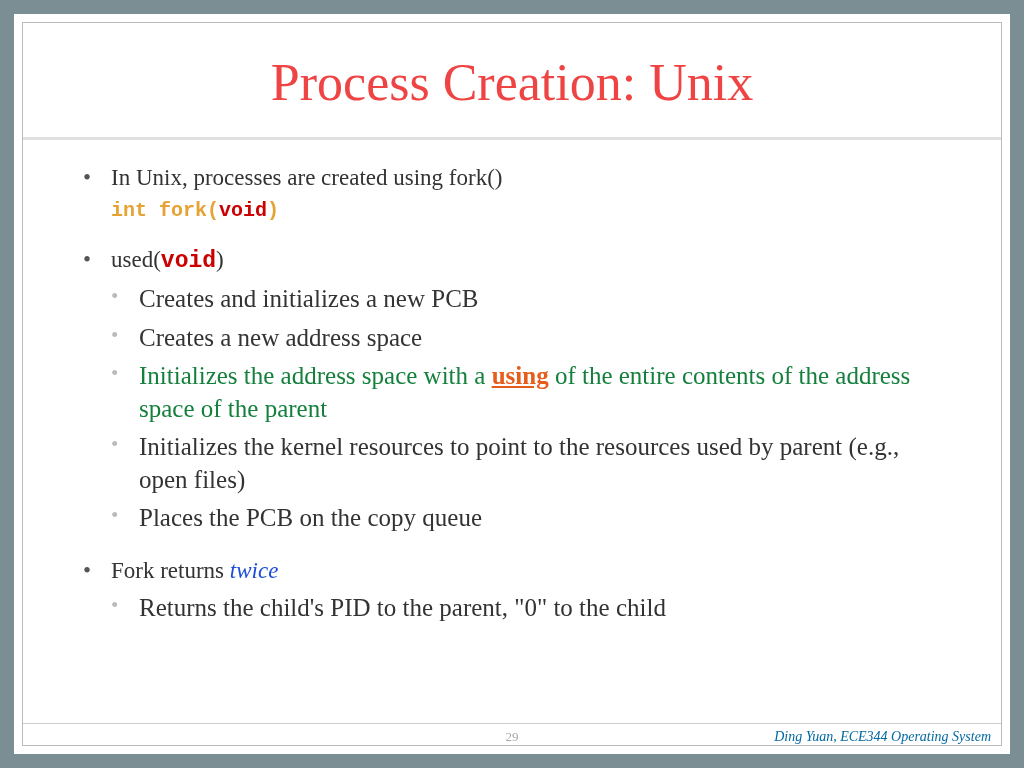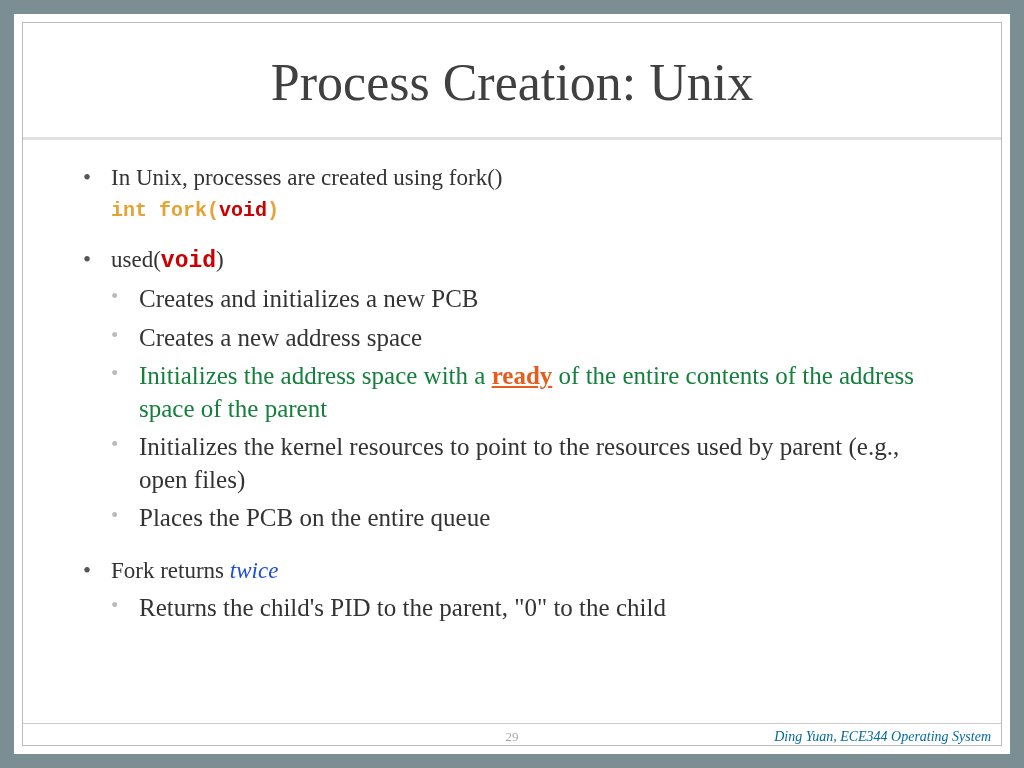--- a/index.html
+++ b/index.html
@@ -25,21 +25,21 @@
       flex-direction: column;
     }
     .title-area {
       padding: 30px 40px 25px 40px;
       text-align: center;
       border-bottom: 3px solid #e0e0e0;
     }
     .title {
       font-size: 52px;
       font-weight: normal;
-      color: #404040;
+      color: #ef4444;
       font-family: Georgia, 'Times New Roman', serif;
     }
     .content {
       flex: 1;
       padding: 22px 60px 10px 60px;
       color: #333333;
     }
     ul { list-style: none; }
     .level1 {
       margin-bottom: 18px;
@@ -130,24 +130,24 @@
           <span>In Unix, processes are created using fork()</span><br>
           <span class="code-amber">int fork(</span><span class="code-red" style="font-size:20px;">void</span><span class="code-amber">)</span>
         </li>
 
         <li>
           <span>used(</span><span class="code-red">void</span><span>)</span>
           <ul class="level2">
             <li>Creates and initializes a new PCB</li>
             <li>Creates a new address space</li>
             <li>
-              <span class="orange-text">Initializes the address space with a </span><span class="orange-bold-underline">ready</span><span class="orange-text"> of the entire contents of the address space of the parent</span>
+              <span class="orange-text">Initializes the address space with a </span><span class="orange-bold-underline">using</span><span class="orange-text"> of the entire contents of the address space of the parent</span>
             </li>
             <li>Initializes the kernel resources to point to the resources used by parent (e.g., open files)</li>
-            <li>Places the PCB on the entire queue</li>
+            <li>Places the PCB on the copy queue</li>
           </ul>
         </li>
 
         <li>
           <span>Fork returns </span><span class="blue-text">twice</span>
           <ul class="level2">
             <li>Returns the child's PID to the parent, "0" to the child</li>
           </ul>
         </li>
 

